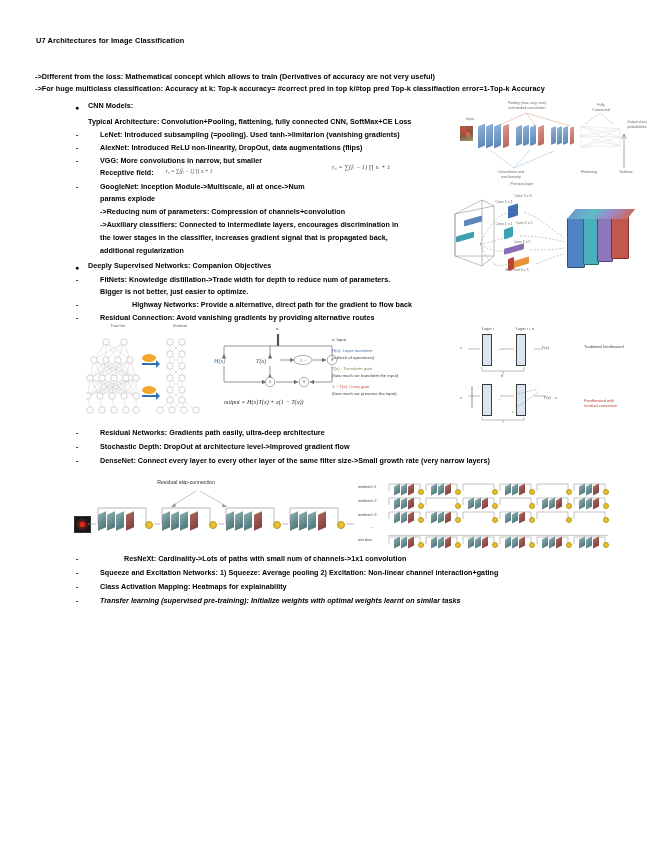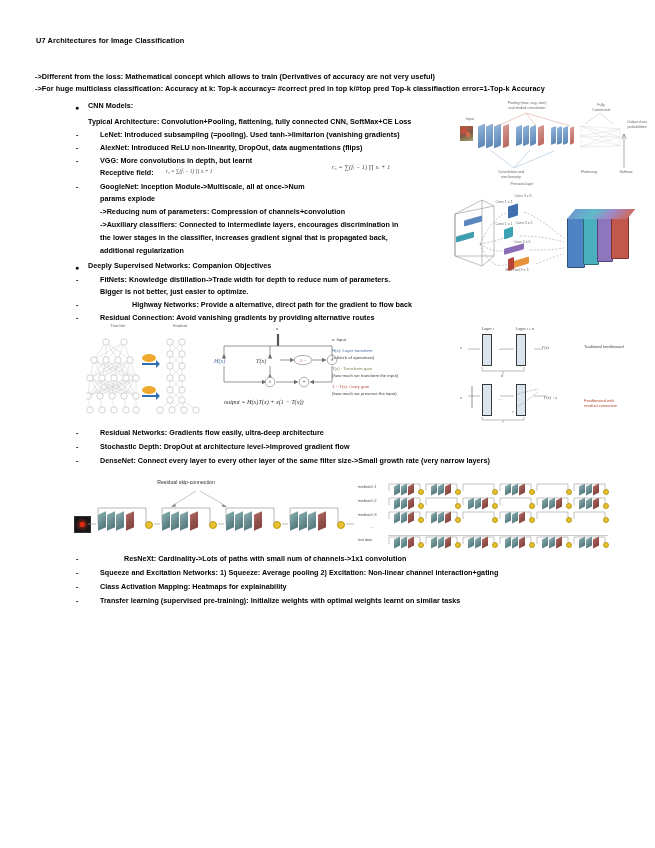--- a/index.html
+++ b/index.html
@@ -144,21 +144,21 @@
 
   <div class="txt" style="left:88px; top:117px;">Typical Architecture: Convolution+Pooling, flattening, fully connected CNN, SoftMax+CE Loss</div>
 
   <div class="dash" style="left:76px; top:130px;">-</div>
   <div class="txt" style="left:100px; top:130px;">LeNet: Introduced subsampling (=pooling). Used tanh-&gt;limitarion (vanishing gradients)</div>
 
   <div class="dash" style="left:76px; top:143px;">-</div>
   <div class="txt" style="left:100px; top:143px;">AlexNet: Introduced ReLU non-linearity, DropOut, data augmentations (flips)</div>
 
   <div class="dash" style="left:76px; top:156px;">-</div>
-  <div class="txt" style="left:100px; top:156px;">VGG: More convolutions in depth, but learnt</div>
+  <div class="txt" style="left:100px; top:156px;">VGG: More convolutions in narrow, but smaller</div>
 
   <div class="txt" style="left:100px; top:168px;">Receptive field:</div>
   <div class="formula" style="left:166px; top:167px; font-size:5.2px; color:#444;">r₀ = ∑(fₗ − 1) ∏ sᵢ + 1</div>
   <div class="formula" style="left:332px; top:163px; font-size:6px; color:#3e3e3e; letter-spacing:0.2px;">r₀ = ∑(fₗ − 1) ∏ sᵢ + 1</div>
 
   <div class="dash" style="left:76px; top:182px;">-</div>
   <div class="txt" style="left:100px; top:182px;">GoogleNet: Inception Module-&gt;Multiscale, all at once-&gt;Num</div>
   <div class="txt" style="left:100px; top:194px;">params explode</div>
   <div class="txt" style="left:100px; top:207px;">-&gt;Reducing num of parameters: Compression of channels+convolution</div>
   <div class="txt" style="left:100px; top:233px;">the lower stages in the classifier, increases gradient signal that is propagated back,</div>
@@ -172,39 +172,39 @@
   <div class="txt" style="left:100px; top:275px;">FitNets:  Knowledge distillation-&gt;Trade width for depth to reduce num of parameters.</div>
   <div class="txt" style="left:100px; top:287px;">Bigger is not better, just easier to optimize.</div>
 
   <div class="dash" style="left:76px; top:300px;">-</div>
   <div class="txt" style="left:100px; top:300px;margin-left:32px;">Highway Networks: Provide a alternative, direct path for the gradient to flow back</div>
 
   <div class="dash" style="left:76px; top:313px;">-</div>
   <div class="txt" style="left:100px; top:313px;">Residual Connection: Avoid vanishing gradients by providing alternative routes</div>
 
   <div class="dash" style="left:76px; top:428px;">-</div>
-  <div class="txt" style="left:100px; top:428px;">Residual Networks: Gradients flow easily, ultra-deep architecture</div>
+  <div class="txt" style="left:100px; top:428px;">Residual Networks: Gradients path easily, ultra-deep architecture</div>
 
   <div class="dash" style="left:76px; top:442px;">-</div>
   <div class="txt" style="left:100px; top:442px;">Stochastic Depth: DropOut at architecture level-&gt;Improved gradient flow</div>
 
   <div class="dash" style="left:76px; top:456px;">-</div>
   <div class="txt" style="left:100px; top:456px;">DenseNet: Connect every layer to every other layer of the same filter size-&gt;Small growth rate (very narrow layers)</div>
 
   <div class="dash" style="left:76px; top:554px;">-</div>
   <div class="txt" style="left:100px; top:554px;margin-left:24px;">ResNeXt: Cardinality-&gt;Lots of paths with small num of channels-&gt;1x1 convolution</div>
 
   <div class="dash" style="left:76px; top:568px;">-</div>
   <div class="txt" style="left:100px; top:568px;">Squeeze and Excitation Networks: 1) Squeeze: Average pooling 2) Excitation: Non-linear channel interaction+gating</div>
 
   <div class="dash" style="left:76px; top:582px;">-</div>
   <div class="txt" style="left:100px; top:582px;">Class Activation Mapping: Heatmaps for explainability</div>
 
   <div class="dash" style="left:76px; top:596px;">-</div>
-  <div class="txt" style="left:100px; top:596px;">Transfer learning (supervised pre-training): Initialize weights with optimal weights learnt on similar tasks</div>
+  <div class="txt" style="left:100px; top:596px;font-style:italic;">Transfer learning (supervised pre-training): Initialize weights with optimal weights learnt on similar tasks</div>
 
   <div class="fig" style="left:448px; top:100px; width:205px; height:82px;">
 
     <div class="fig-label" style="left:48px; top:1px; width:62px; white-space:pre-line;">Pooling (max, avg, sum)
 and strided convolution</div>
     <div class="fig-label" style="left:136px; top:3px; width:34px; white-space:pre-line;">Fully
 Connected</div>
     <div class="fig-label" style="left:172px; top:20px; width:34px; white-space:pre-line;">Output class
 probabilities</div>
     <div class="fig-label" style="left:10px; top:17px; width:24px;">Input</div>

